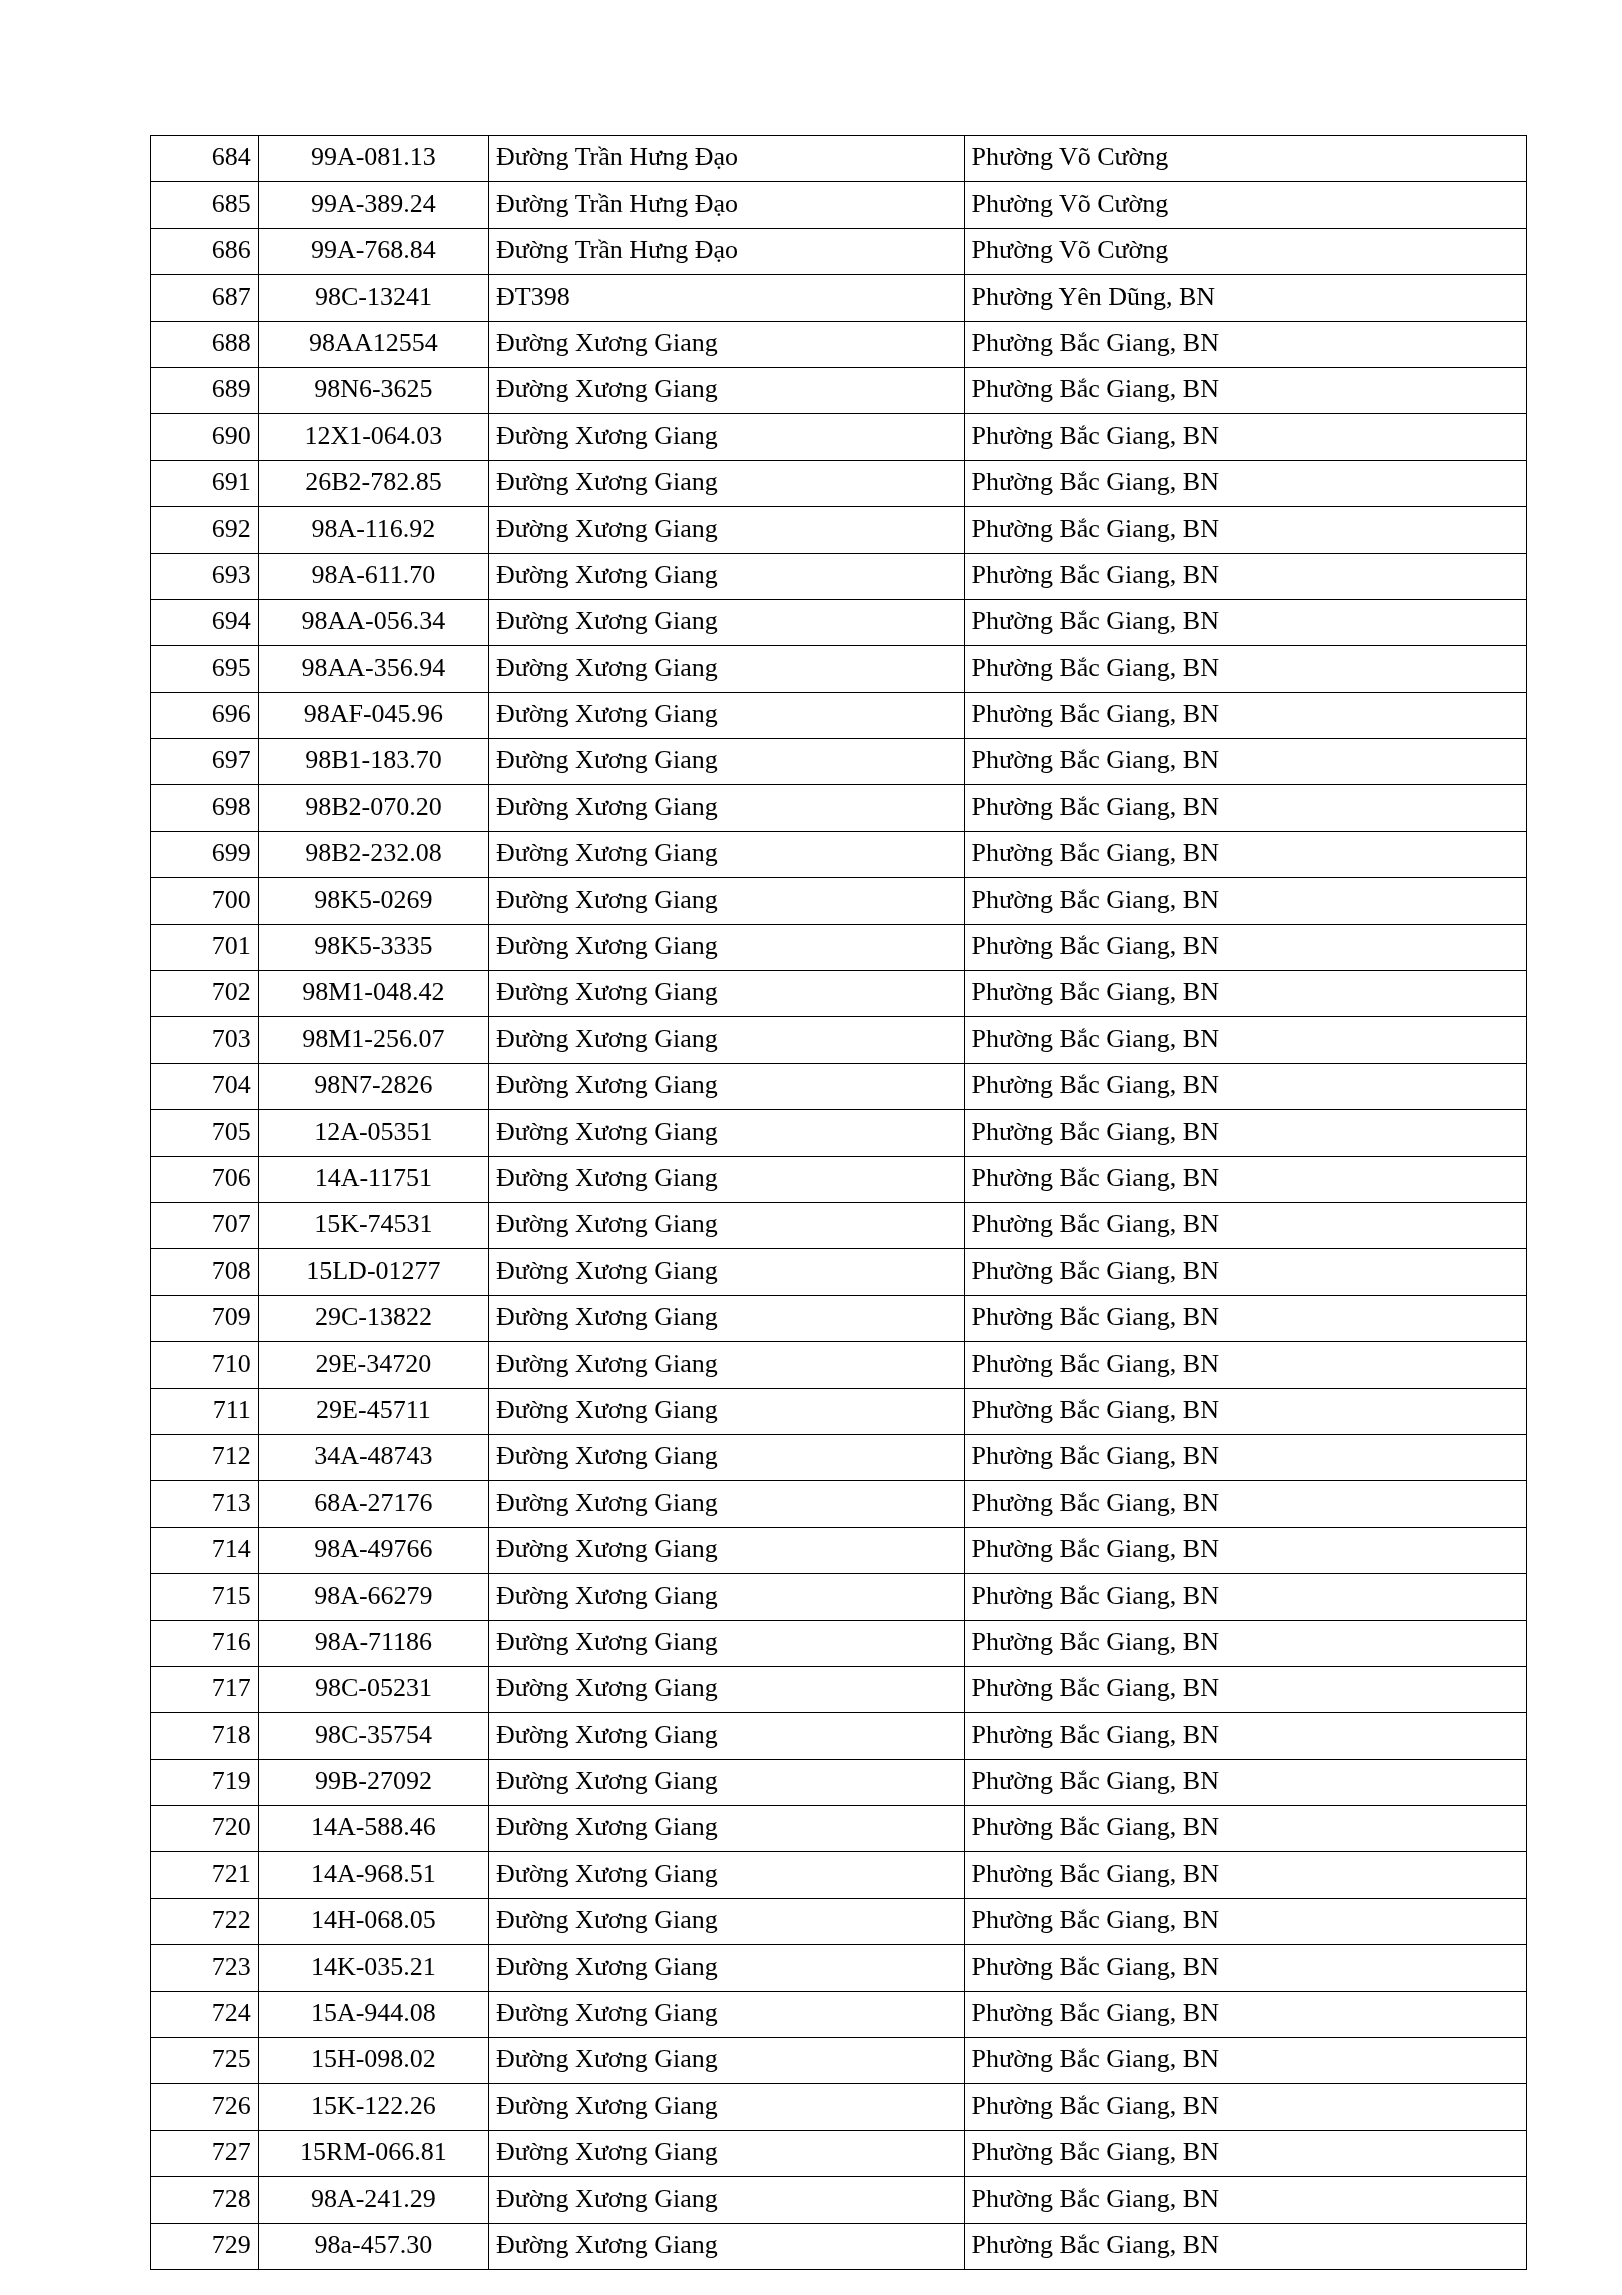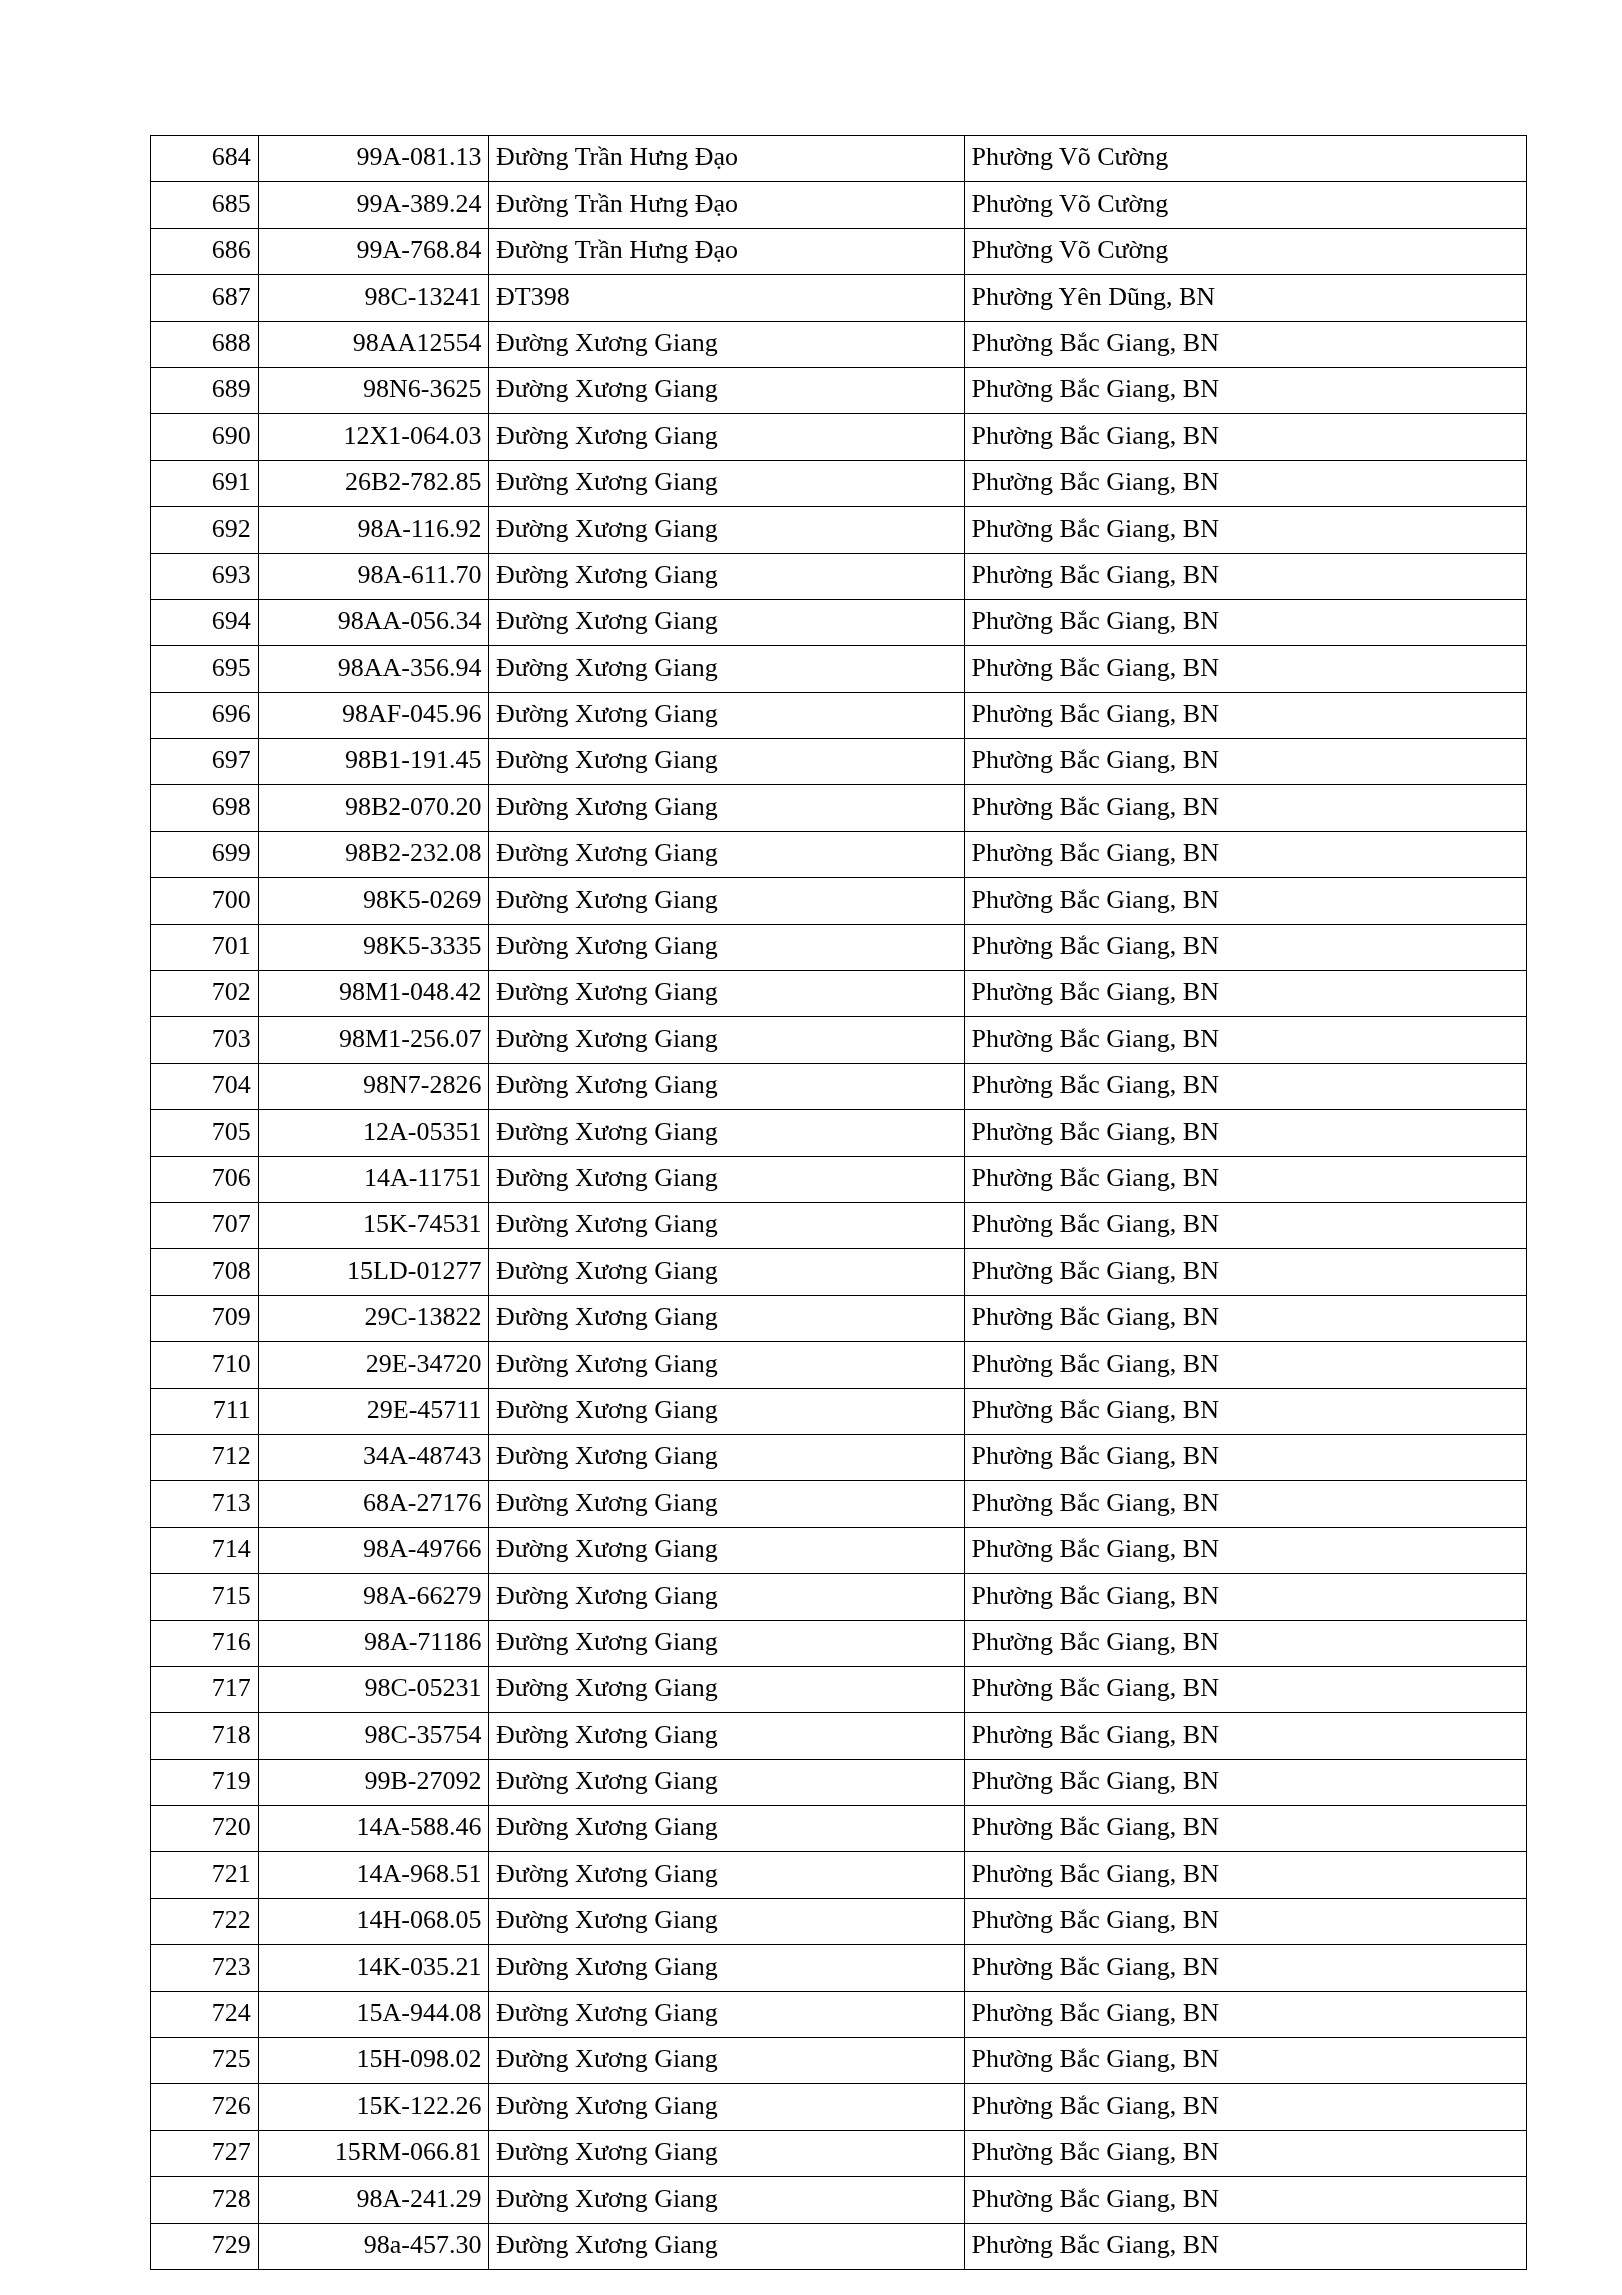--- a/index.html
+++ b/index.html
@@ -38,21 +38,21 @@
     white-space: nowrap;
     overflow: hidden;
   }
   td.col-index {
     width: 93px;
     text-align: right;
     padding-right: 8.5px;
   }
   td.col-plate {
     width: 216px;
-    text-align: right;
+    text-align: center;
     padding-left: 10px;
     margin-left: 35px;
   }
   td.col-street {
     width: 461px;
     text-align: left;
     padding-left: 12px;
     margin-top: 20px;
   }
   td.col-ward {
@@ -140,21 +140,21 @@
           <td class="col-ward">Phường Bắc Giang, BN</td>
         </tr>
         <tr>
           <td class="col-index">696</td>
           <td class="col-plate">98AF-045.96</td>
           <td class="col-street">Đường Xương Giang</td>
           <td class="col-ward">Phường Bắc Giang, BN</td>
         </tr>
         <tr>
           <td class="col-index">697</td>
-          <td class="col-plate">98B1-191.45</td>
+          <td class="col-plate">98B1-183.70</td>
           <td class="col-street">Đường Xương Giang</td>
           <td class="col-ward">Phường Bắc Giang, BN</td>
         </tr>
         <tr>
           <td class="col-index">698</td>
           <td class="col-plate">98B2-070.20</td>
           <td class="col-street">Đường Xương Giang</td>
           <td class="col-ward">Phường Bắc Giang, BN</td>
         </tr>
         <tr>

